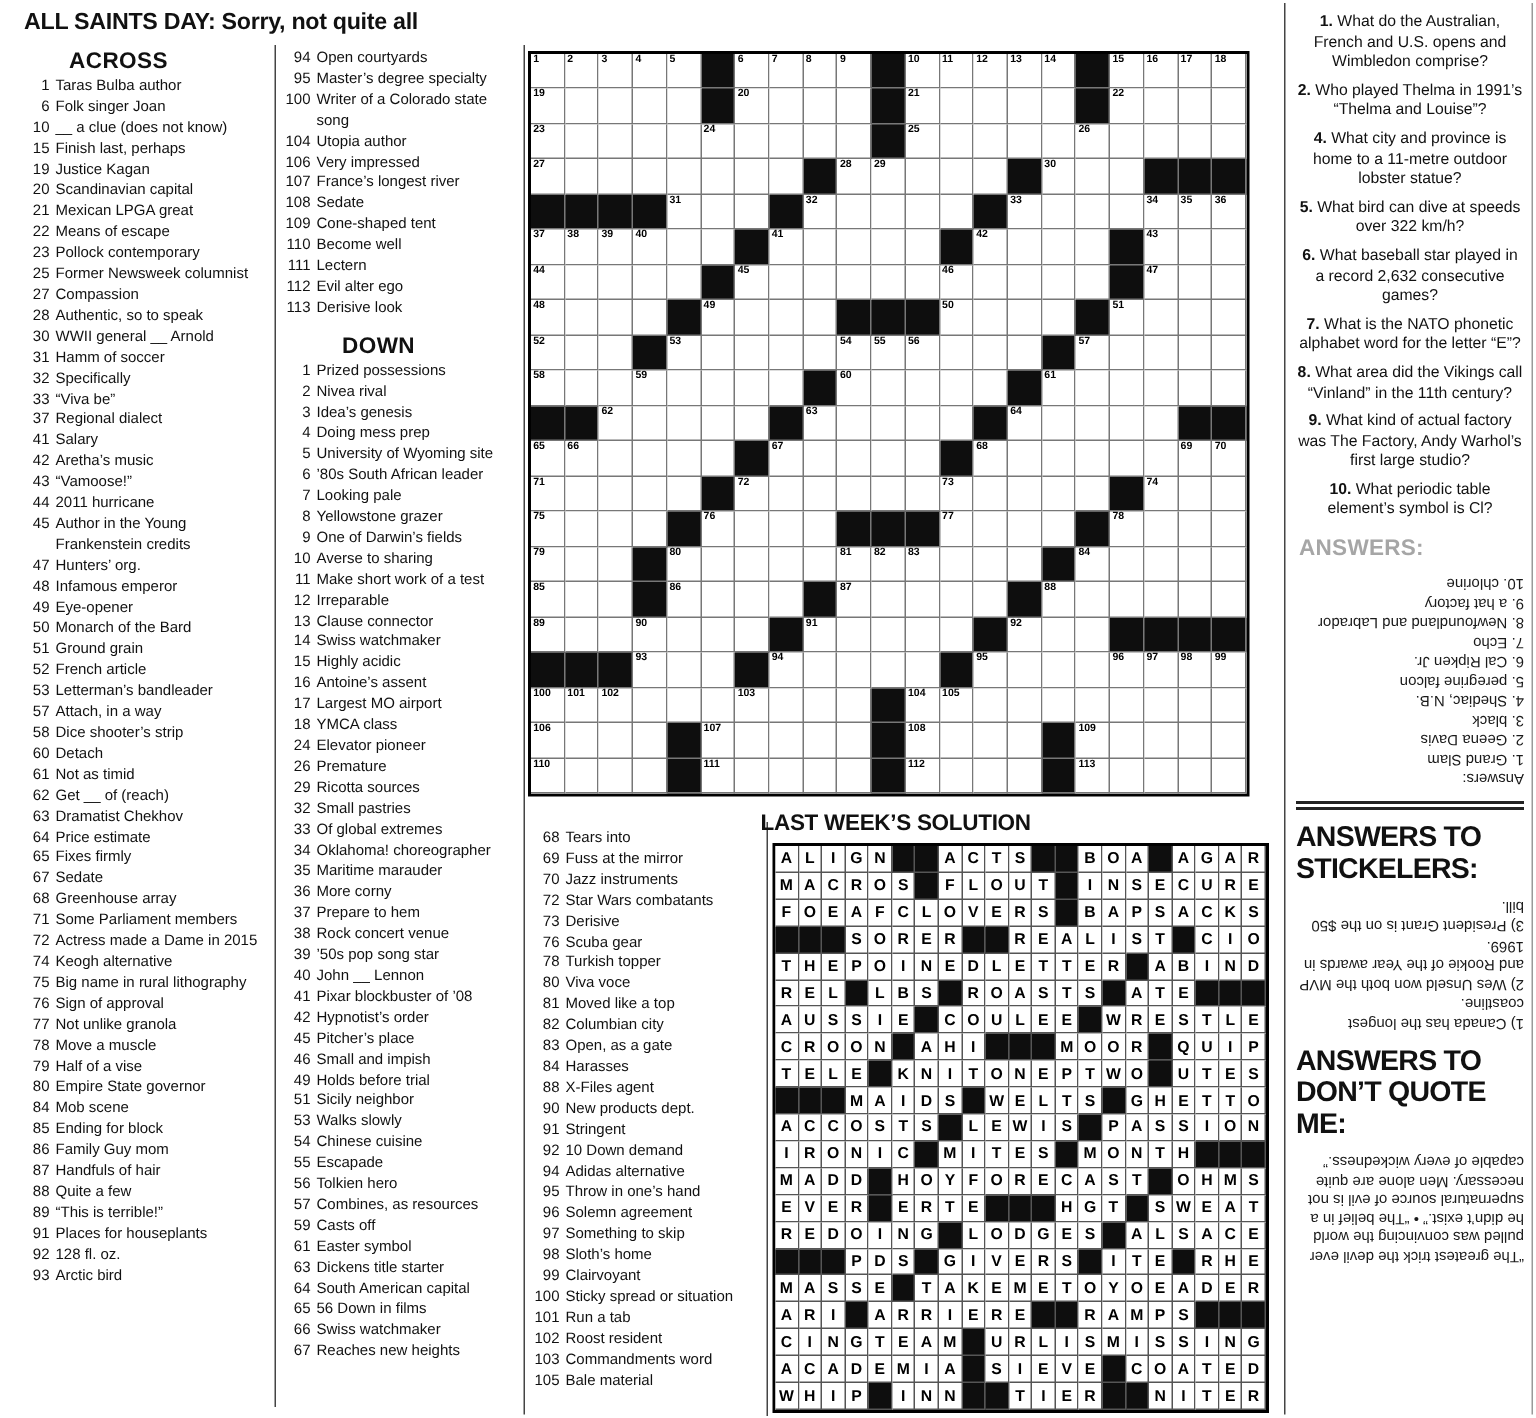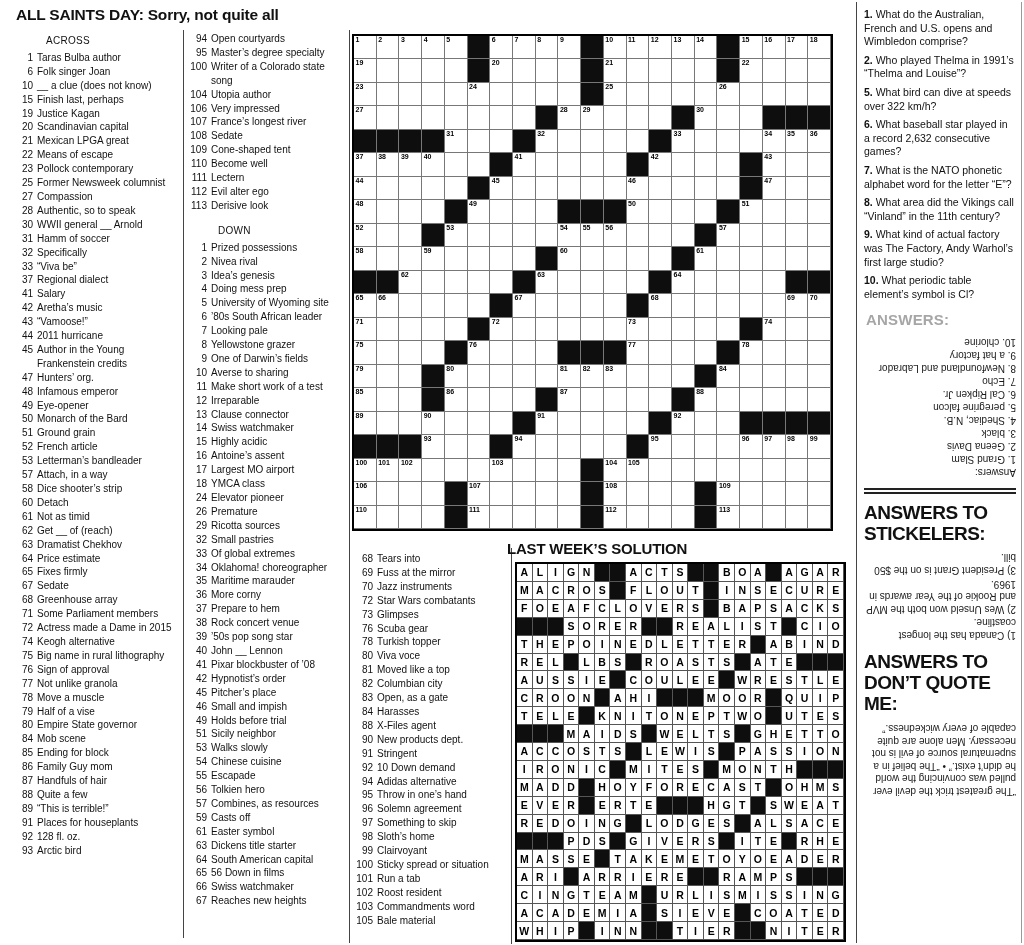--- a/index.html
+++ b/index.html
@@ -4,21 +4,21 @@
 <style>
   * { margin:0; padding:0; box-sizing:border-box; }
   html,body { width:1024px; height:945px; background:#fff; font-family:"Liberation Sans", sans-serif; color:#111; overflow:hidden; }
   #page { position:relative; width:1024px; height:945px; }
 
   .vrule { position:absolute; width:1px; background:#444; }
   .title { position:absolute; left:16px; top:6px; font-size:15.5px; font-weight:bold; letter-spacing:-0.2px; }
 
   
   .cluecol { position:absolute; font-size:10px; line-height:13.9px; }
-  .cluehead { font-weight:normal; font-size:10px; margin:2px 0 3px 30px; letter-spacing:0.3px; }
+  .cluehead { font-weight:bold; font-size:15px; margin:2px 0 3px 30px; letter-spacing:0.3px; }
   .cr { display:flex; }
   .cn { flex:0 0 17px; text-align:right; margin-right:4px; }
   .ct { flex:1; }
   .gap { height:9px; }
 
   
   #maingrid { position:absolute; left:352px; top:34px; width:481px; height:497px;
     display:grid; grid-template-columns:repeat(21,1fr); grid-template-rows:repeat(21,1fr);
     border:2px solid #000; background:#fff; }
   #maingrid .c { position:relative; border-right:1px solid #777; border-bottom:1px solid #777; background:#fff; }
@@ -29,21 +29,21 @@
   .solhead { position:absolute; left:507px; top:540px; font-size:15px; font-weight:bold; letter-spacing:-0.2px; }
   #solgrid { position:absolute; left:515px; top:562px; width:331px; height:380px;
     display:grid; grid-template-columns:repeat(21,1fr); grid-template-rows:repeat(21,1fr);
     border:2px solid #000; background:#fff; }
   #solgrid .c { border-right:1px solid #555; border-bottom:1px solid #555; display:flex; align-items:center; justify-content:center;
     font-size:10.5px; font-weight:bold; color:#000; background:#fff; }
   #solgrid .c.b { background:#0e0e0e; }
 
   
   #rightcol { position:absolute; left:864px; top:8px; width:152px; }
-  .q { font-size:10.5px; line-height:13.6px; margin-bottom:5px; }
+  .q { font-size:10.5px; line-height:13.6px; margin-bottom:5px;text-align:center; }
   .q b { font-weight:bold; }
   .answers-head { color:#a6a6a6; font-weight:bold; font-size:15px; margin:10px 0 8px 2px; letter-spacing:0.2px; }
   .flip { transform:rotate(180deg); font-size:10px; line-height:13px; color:#1a1a1a; }
   .flip div { margin:0; }
   .dblrule { border-top:2px solid #222; border-bottom:2px solid #222; height:6px; margin:9px 0 8px 0; }
   .bigans { font-size:19px; font-weight:700; line-height:21px; letter-spacing:-0.5px; margin-bottom:7px; }
   .flip2 { transform:rotate(180deg); font-size:10px; line-height:12.6px; color:#1a1a1a; margin-bottom:10px; }
   .flip2 div { margin-bottom:1px; }
 </style>
 </head>
@@ -338,21 +338,21 @@
         <div class="cr">
           <span class="cn">112</span>
           <span class="ct">Evil alter ego</span>
         </div>
         <div class="cr">
           <span class="cn">113</span>
           <span class="ct">Derisive look</span>
         </div>
       </div>
     <div class="gap"></div>
-    <div class="cluehead" style="margin-left:28px;">DOWN</div>
+    <div class="cluehead" style="margin-left:38px;">DOWN</div>
     <div id="col2down">
         <div class="cr">
           <span class="cn">1</span>
           <span class="ct">Prized possessions</span>
         </div>
         <div class="cr">
           <span class="cn">2</span>
           <span class="ct">Nivea rival</span>
         </div>
         <div class="cr">
@@ -555,21 +555,21 @@
         <div class="cr">
           <span class="cn">70</span>
           <span class="ct">Jazz instruments</span>
         </div>
         <div class="cr">
           <span class="cn">72</span>
           <span class="ct">Star Wars combatants</span>
         </div>
         <div class="cr">
           <span class="cn">73</span>
-          <span class="ct">Glimpses</span>
+          <span class="ct">Derisive</span>
         </div>
         <div class="cr">
           <span class="cn">76</span>
           <span class="ct">Scuba gear</span>
         </div>
         <div class="cr">
           <span class="cn">78</span>
           <span class="ct">Turkish topper</span>
         </div>
         <div class="cr">
@@ -1767,20 +1767,21 @@
       <div class="c">I</div>
       <div class="c">T</div>
       <div class="c">E</div>
       <div class="c">R</div>
     </div>
 
   <div id="rightcol">
     <div id="questions">
         <p class="q"><b>1.</b> What do the Australian, French and U.S. opens and Wimbledon comprise?</p>
         <p class="q"><b>2.</b> Who played Thelma in 1991’s “Thelma and Louise”?</p>
+        <p class="q"><b>4.</b> What city and province is home to a 11-metre outdoor lobster statue?</p>
         <p class="q"><b>5.</b> What bird can dive at speeds over 322 km/h?</p>
         <p class="q"><b>6.</b> What baseball star played in a record 2,632 consecutive games?</p>
         <p class="q"><b>7.</b> What is the NATO phonetic alphabet word for the letter “E”?</p>
         <p class="q"><b>8.</b> What area did the Vikings call “Vinland” in the 11th century?</p>
         <p class="q"><b>9.</b> What kind of actual factory was The Factory, Andy Warhol’s first large studio?</p>
         <p class="q"><b>10.</b> What periodic table element’s symbol is Cl?</p>
       </div>
     <div class="answers-head">ANSWERS:</div>
     <div class="flip" id="trivia-answers">
         <div>Answers:</div>

